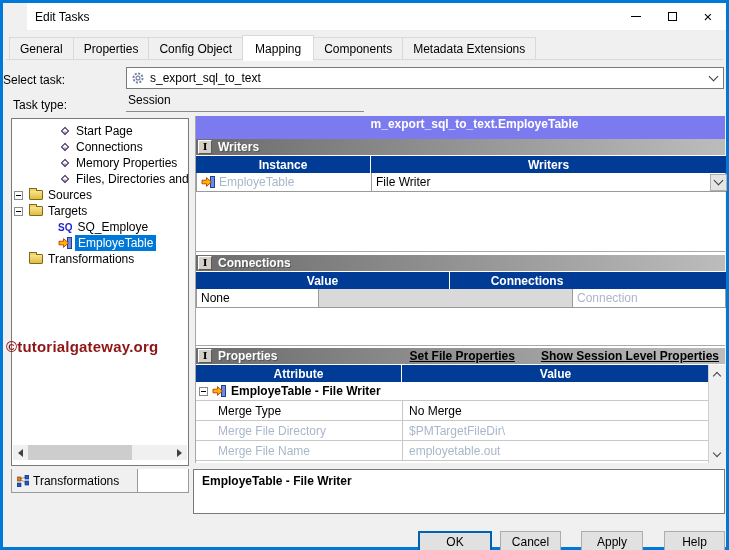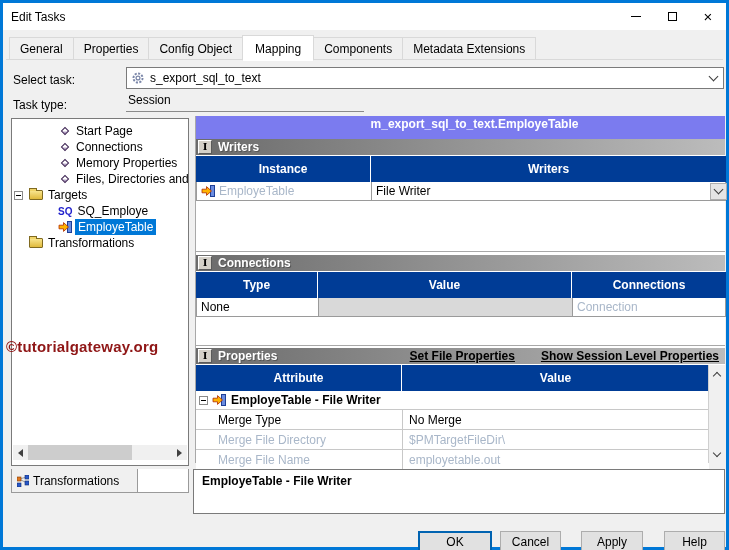--- a/index.html
+++ b/index.html
@@ -2,36 +2,36 @@
 <html><head>
 <meta charset="utf-8">
 <style>
   html,body{margin:0;padding:0;background:#fff;}
   body{width:729px;height:550px;overflow:hidden;font-family:"Liberation Sans",sans-serif;}
   *{box-sizing:border-box;}
 
   .window{position:relative;width:729px;height:550px;background:#f0f0f0;border:3px solid #0078d7;font-size:12px;color:#000;}
 
   
-  .titlebar{height:27px;background:#fff;display:flex;align-items:center;}
+  .titlebar{height:27px;background:#fff;display:flex;align-items:center;margin-left:24px;}
   .title{padding-left:8px;font-size:12px;}
   .win-controls{margin-left:auto;display:flex;height:100%;}
   .win-btn{width:36px;display:flex;align-items:center;justify-content:center;cursor:default;}
   .glyph-min{width:10px;height:1px;background:#000;display:block;}
   .glyph-max{width:9px;height:9px;border:1px solid #000;display:block;}
   .glyph-close{font-size:15px;line-height:10px;}
 
   
   .tabline{position:absolute;top:56px;left:3px;right:3px;border-top:1px solid #d9d9d9;}
   .tabstrip{position:absolute;top:33px;left:6px;height:24px;display:flex;align-items:flex-end;z-index:2;}
   .tab{padding:4px 10px 3px;background:#f0f0f0;border:1px solid #d9d9d9;margin-right:-1px;white-space:nowrap;}
   .tab.active{background:#fff;border-bottom:1px solid #fff;padding:6px 12px 4px;margin-bottom:-1px;z-index:3;position:relative;}
 
   
-  .lbl-select{position:absolute;left:10px;top:70px;}
+  .lbl-select{position:absolute;left:0;top:70px;}
   .lbl-type{position:absolute;left:10px;top:95px;}
   .task-combo{position:absolute;left:123px;top:64px;width:598px;height:22px;background:#fff;border:1px solid #7a7a7a;display:flex;align-items:center;padding:0 6px 0 4px;}
   .task-combo .cname{margin-left:5px;}
   .chev{width:7px;height:7px;border-right:1px solid #3c3c3c;border-bottom:1px solid #3c3c3c;transform:rotate(45deg);margin-top:-3px;}
   .task-combo .chev{margin-left:auto;}
   .task-type-val{position:absolute;left:123px;top:90px;width:238px;height:19px;border-bottom:1px solid #8a8a8a;padding-left:2px;}
 
   
   .navigator{position:absolute;left:8px;top:115px;width:178px;height:348px;background:#fff;border:1px solid #7a7a7a;overflow:hidden;}
   .tree{position:absolute;top:4px;left:0;right:0;}
@@ -72,21 +72,21 @@
   .map-header{position:absolute;top:0;left:0;right:0;height:33px;background:#7b7bef;color:#fff;font-weight:bold;text-align:center;line-height:17px;padding-left:28px;}
   .secbar{position:absolute;left:0;right:0;height:16px;background:linear-gradient(to right,#6b6b6b,#bcbcbc);color:#fff;font-weight:bold;display:flex;align-items:center;text-shadow:1px 1px 0 #555;}
   .secbtn{width:14px;height:14px;margin:0 6px 0 2px;background:#d4d0c8;border:1px solid;border-color:#fff #5a5a5a #5a5a5a #fff;font-family:"DejaVu Serif",serif;font-size:10px;line-height:11px;color:#000;text-align:center;font-weight:bold;text-shadow:none;flex:none;}
   .sep{position:absolute;left:0;right:0;border-top:1px solid #a8a8a8;}
   .sep1{top:135px;} .sep2{top:229px;}
   .bar-writers{top:23px;} .bar-conn{top:139px;} .bar-prop{top:232px;}
   .seclinks{margin-left:auto;display:flex;gap:26px;padding-right:6px;}
   .seclink{color:#000;font-weight:bold;text-decoration:underline;text-shadow:none;white-space:nowrap;}
 
   .tbl{position:absolute;left:0;}
-  .thead{display:flex;height:26px;background:#003c96;color:#fff;font-weight:bold;}
+  .thead{display:flex;height:17px;background:#003c96;color:#fff;font-weight:bold;}
   .th{border-right:1px solid #fff;display:flex;align-items:center;justify-content:center;height:100%;}
   .th:last-child{border-right:none;}
   .trow{display:flex;background:#fff;border:1px solid #9a9a9a;border-top:none;}
   .td{display:flex;align-items:center;height:100%;border-right:1px solid #9a9a9a;padding-left:4px;overflow:hidden;}
   .td:last-child{border-right:none;}
   .dis{color:#a9b7c9;}
 
   .tbl-writers{top:40px;width:530px;}
   .tbl-writers .c1{width:175px;flex:none;}
   .tbl-writers .c2{width:355px;flex:none;}
@@ -186,20 +186,25 @@
         <span class="diamondbox">
             <span class="diamond"></span>
           </span>
         <span class="tlabel">Memory Properties</span>
       </div>
       <div class="titem ti-diamond">
         <span class="diamondbox">
             <span class="diamond"></span>
           </span>
         <span class="tlabel">Files, Directories and Com</span>
+      </div>
+      <div class="titem ti-folder">
+        <span class="expand"></span>
+        <span class="folder"></span>
+        <span class="tlabel">Sources</span>
       </div>
       <div class="titem ti-folder">
         <span class="expand"></span>
         <span class="folder"></span>
         <span class="tlabel">Targets</span>
       </div>
       <div class="titem ti-child">
         <span class="sqicon">SQ</span>
         <span class="tlabel">SQ_Employe</span>
       </div>
@@ -272,21 +277,20 @@
       </div>
     </div>
 
     <div class="sep sep1"></div>
     <div class="secbar bar-conn">
       <span class="secbtn">I</span>
       <span>Connections</span>
     </div>
     <div class="tbl tbl-conn">
       <div class="thead">
-        <div class="th c1">Type</div>
         <div class="th c2">Value</div>
         <div class="th c3">Connections</div>
       </div>
       <div class="trow">
         <div class="td c1">
             <span>None</span>
           </div>
         <div class="td c2 cell-gray">
             <span></span>
           </div>

